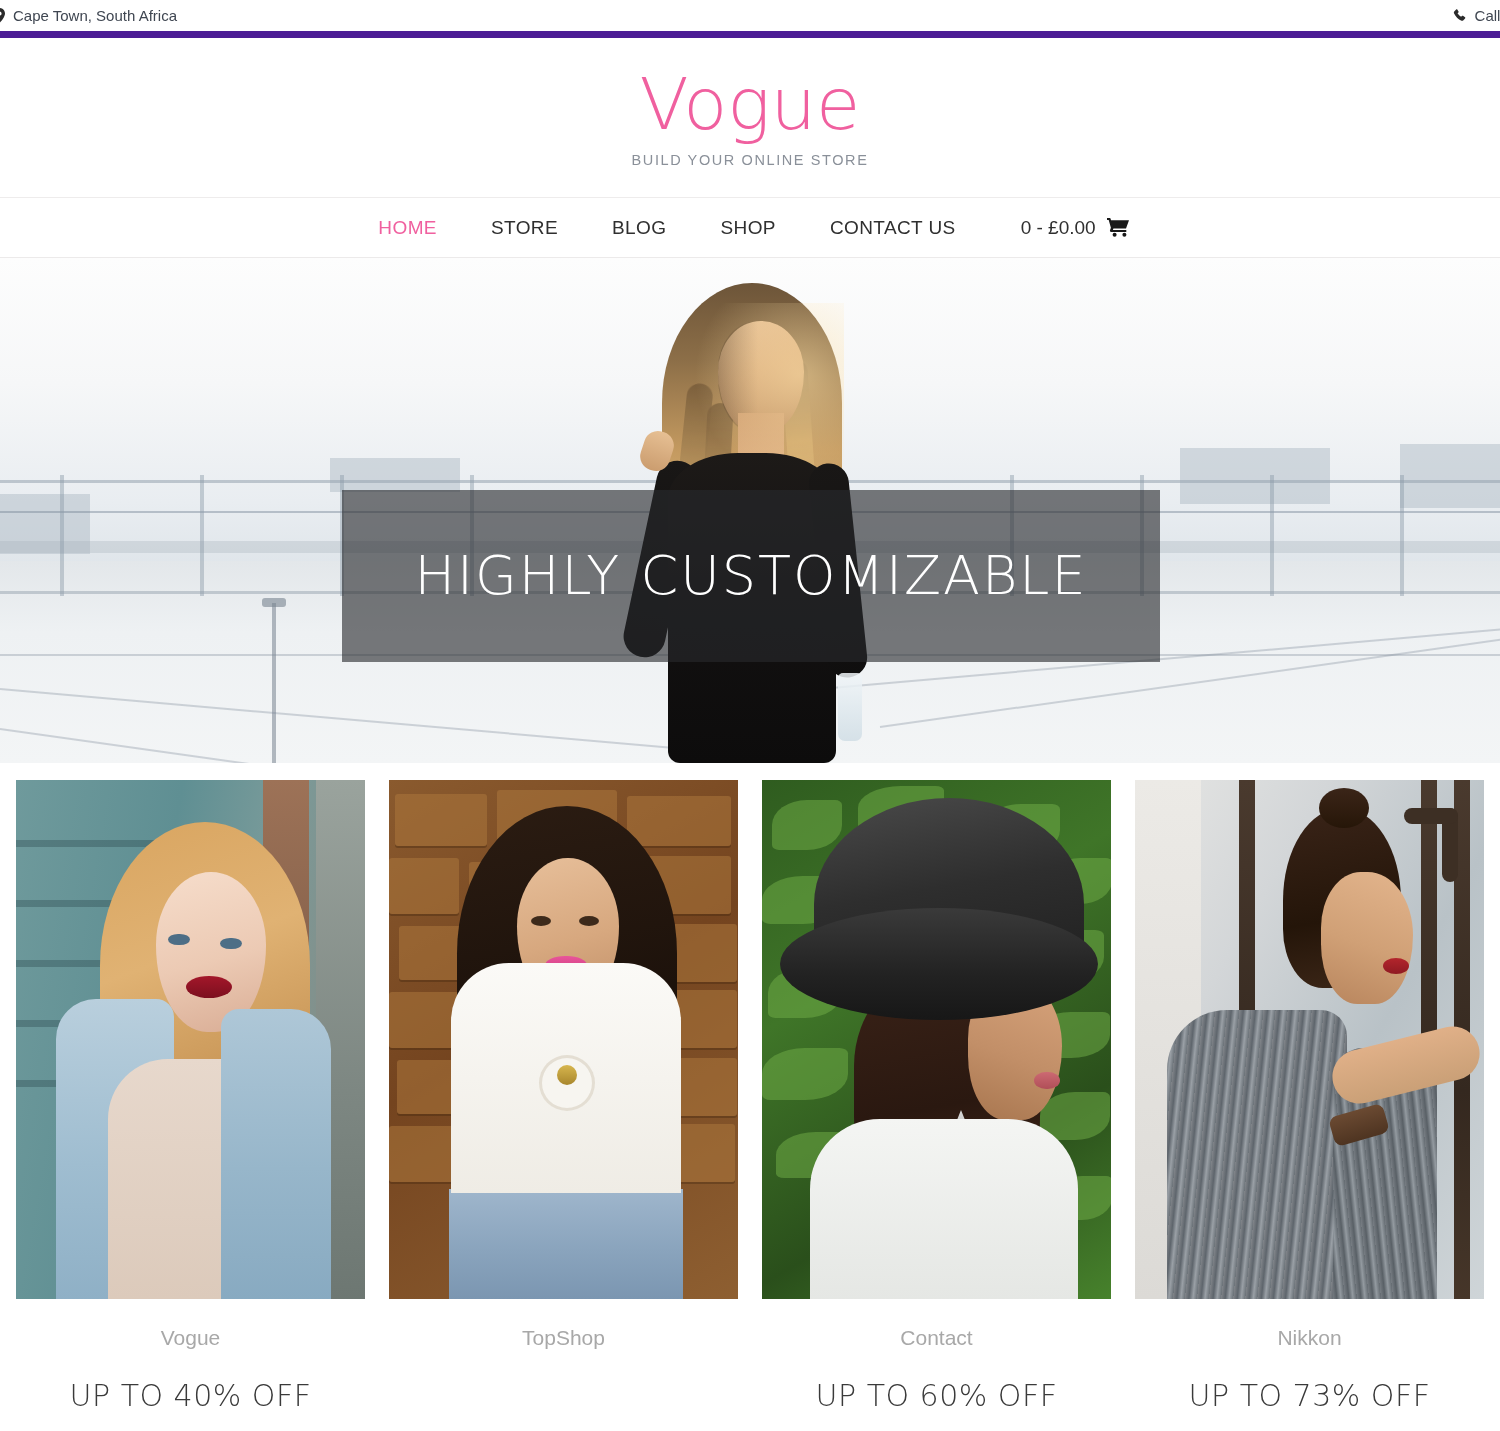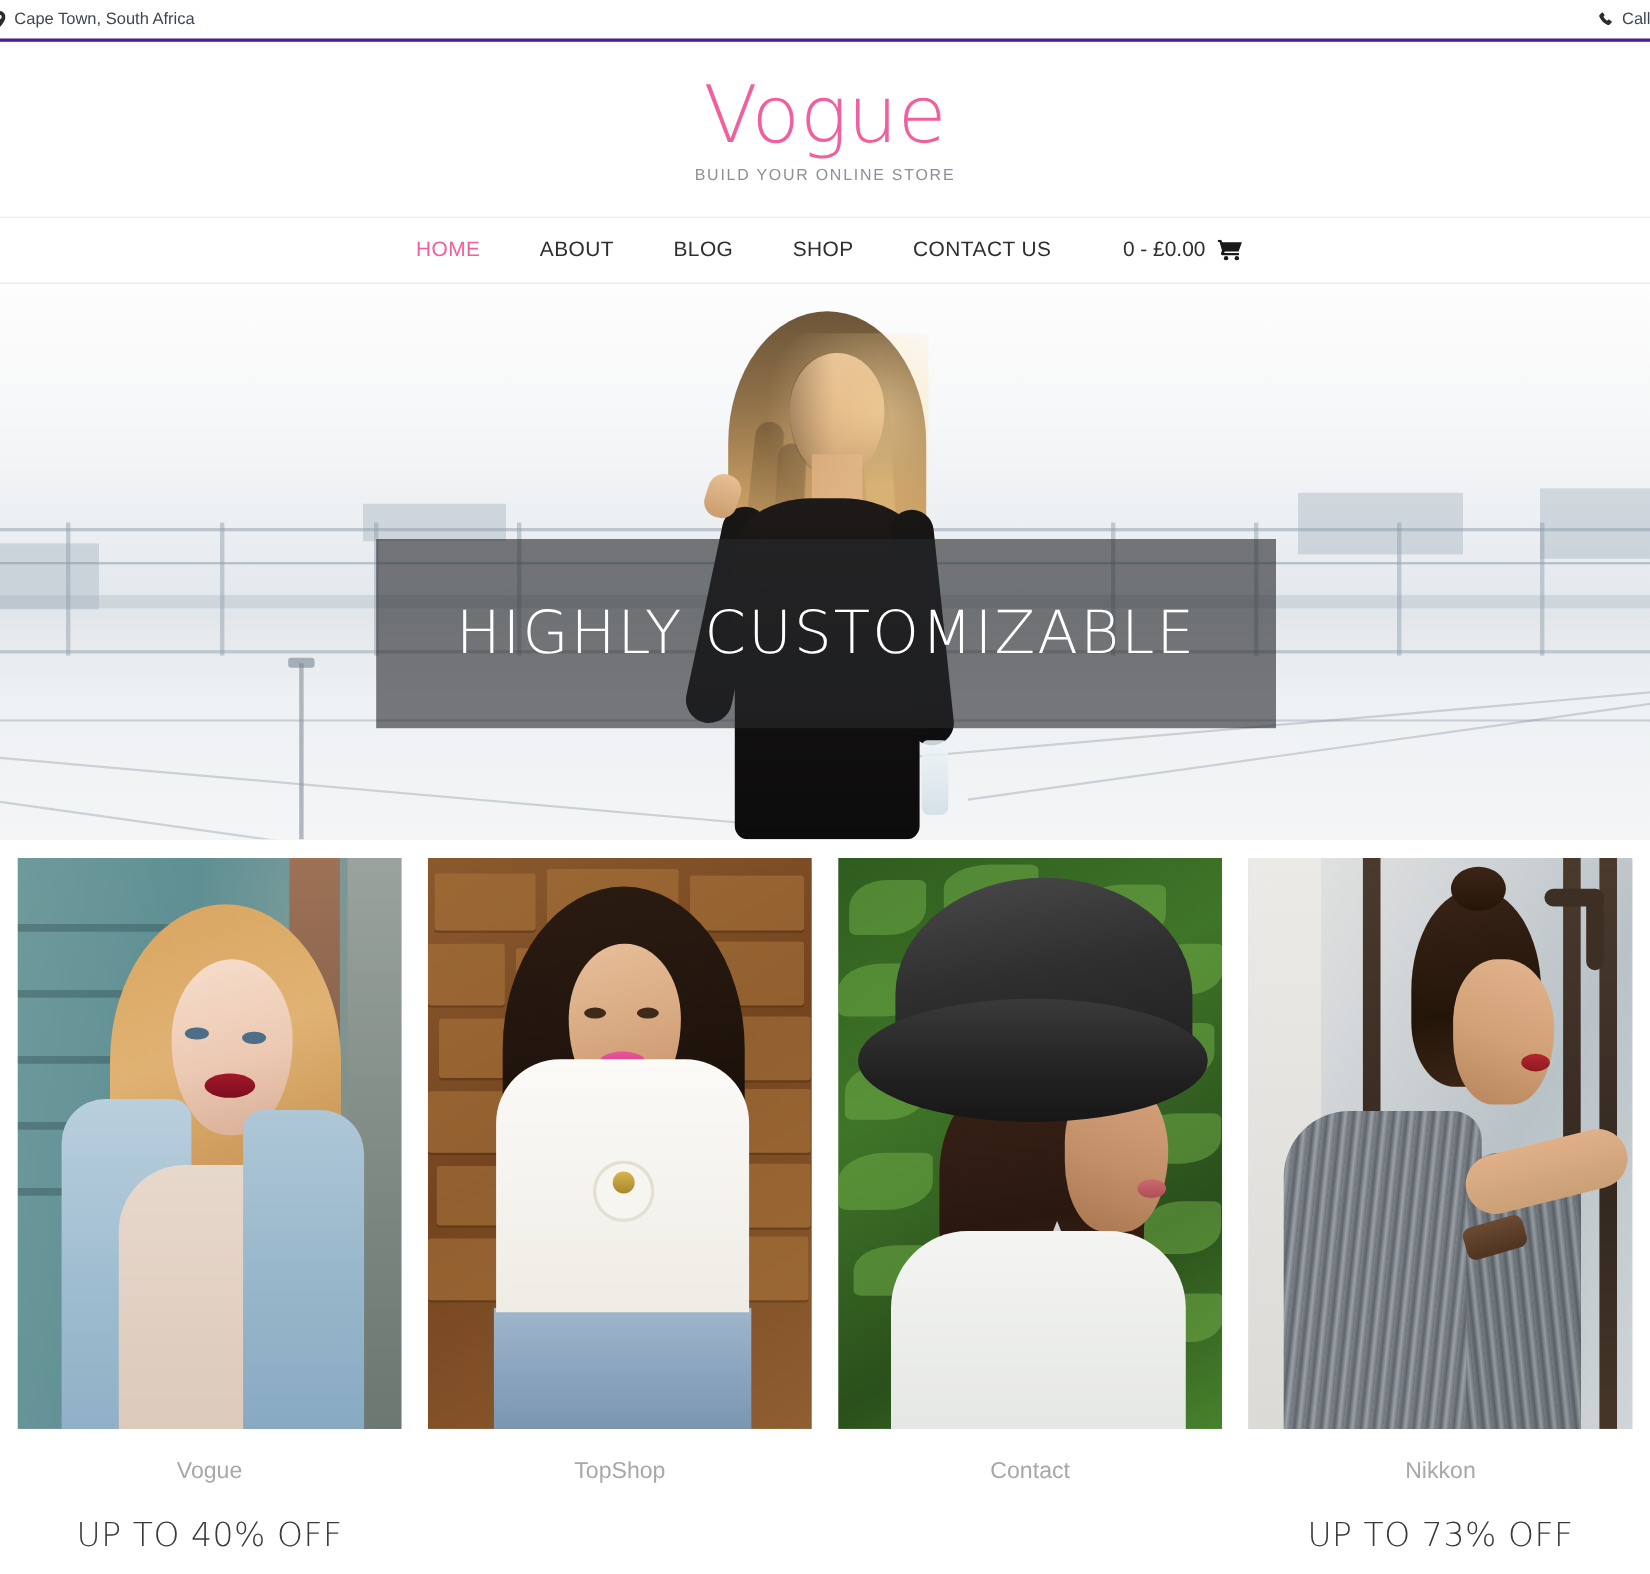--- a/index.html
+++ b/index.html
@@ -12,21 +12,21 @@
     background: #ffffff;
     font-family: "Liberation Sans", sans-serif;
     -webkit-font-smoothing: antialiased;
   }
 
   
   .topbar {
     position: relative;
     height: 38px;
     background: #ffffff;
-    border-bottom: 3px solid #4c1d95;
+    border-bottom: 7px solid #4c1d95;
     display: flex;
     align-items: center;
     justify-content: space-between;
     font-size: 15px;
     color: #3c4858;
     overflow: hidden;
   }
   .topbar-left {
     display: flex;
     align-items: center;
@@ -377,21 +377,21 @@
 </div>
 
 <div class="brand">
   <div class="brand-name">Vogue</div>
   <div class="brand-tagline">BUILD YOUR ONLINE STORE</div>
 </div>
 
 <nav class="nav">
   <ul class="nav-list">
     <li class="nav-item active">HOME</li>
-    <li class="nav-item">ABOUT</li>
+    <li class="nav-item">STORE</li>
     <li class="nav-item">BLOG</li>
     <li class="nav-item">SHOP</li>
     <li class="nav-item">CONTACT US</li>
     <li class="nav-cart">
       <span>0 - £0.00</span>
       <span class="cart-icon">
         <svg width="22" height="19" viewBox="0 0 22 19">
           <path fill="currentColor" d="M0 0h3.2l.9 2.2H22l-3 8.4H6.4l-.5 1.5h13.4v1.9H4.2c-.9 0-1.5-.9-1.2-1.7l.9-2.6L1.7 1.9H0V0z"></path>
           <circle fill="currentColor" cx="7.6" cy="16.7" r="2"></circle>
           <circle fill="currentColor" cx="17.4" cy="16.7" r="2"></circle>
@@ -537,20 +537,21 @@
       <div class="c3-hair"></div>
       <div class="c3-face"></div>
       <div class="c3-lips"></div>
       <div class="c3-earring"></div>
       <div class="c3-hat"></div>
       <div class="c3-brim"></div>
       <div class="c3-top"></div>
     </div>
     <div class="card-caption">
       <div class="card-brand">Contact</div>
+      <div class="card-offer">UP TO 60% OFF</div>
     </div>
   </div>
 
   <div class="card">
     <div class="card-photo">
       <div class="c4-bg"></div>
       <div class="c4-wall"></div>
       <div class="c4-mullion" style="left:104px;"></div>
       <div class="c4-mullion" style="left:286px;"></div>
       <div class="c4-mullion" style="right:14px;"></div>

